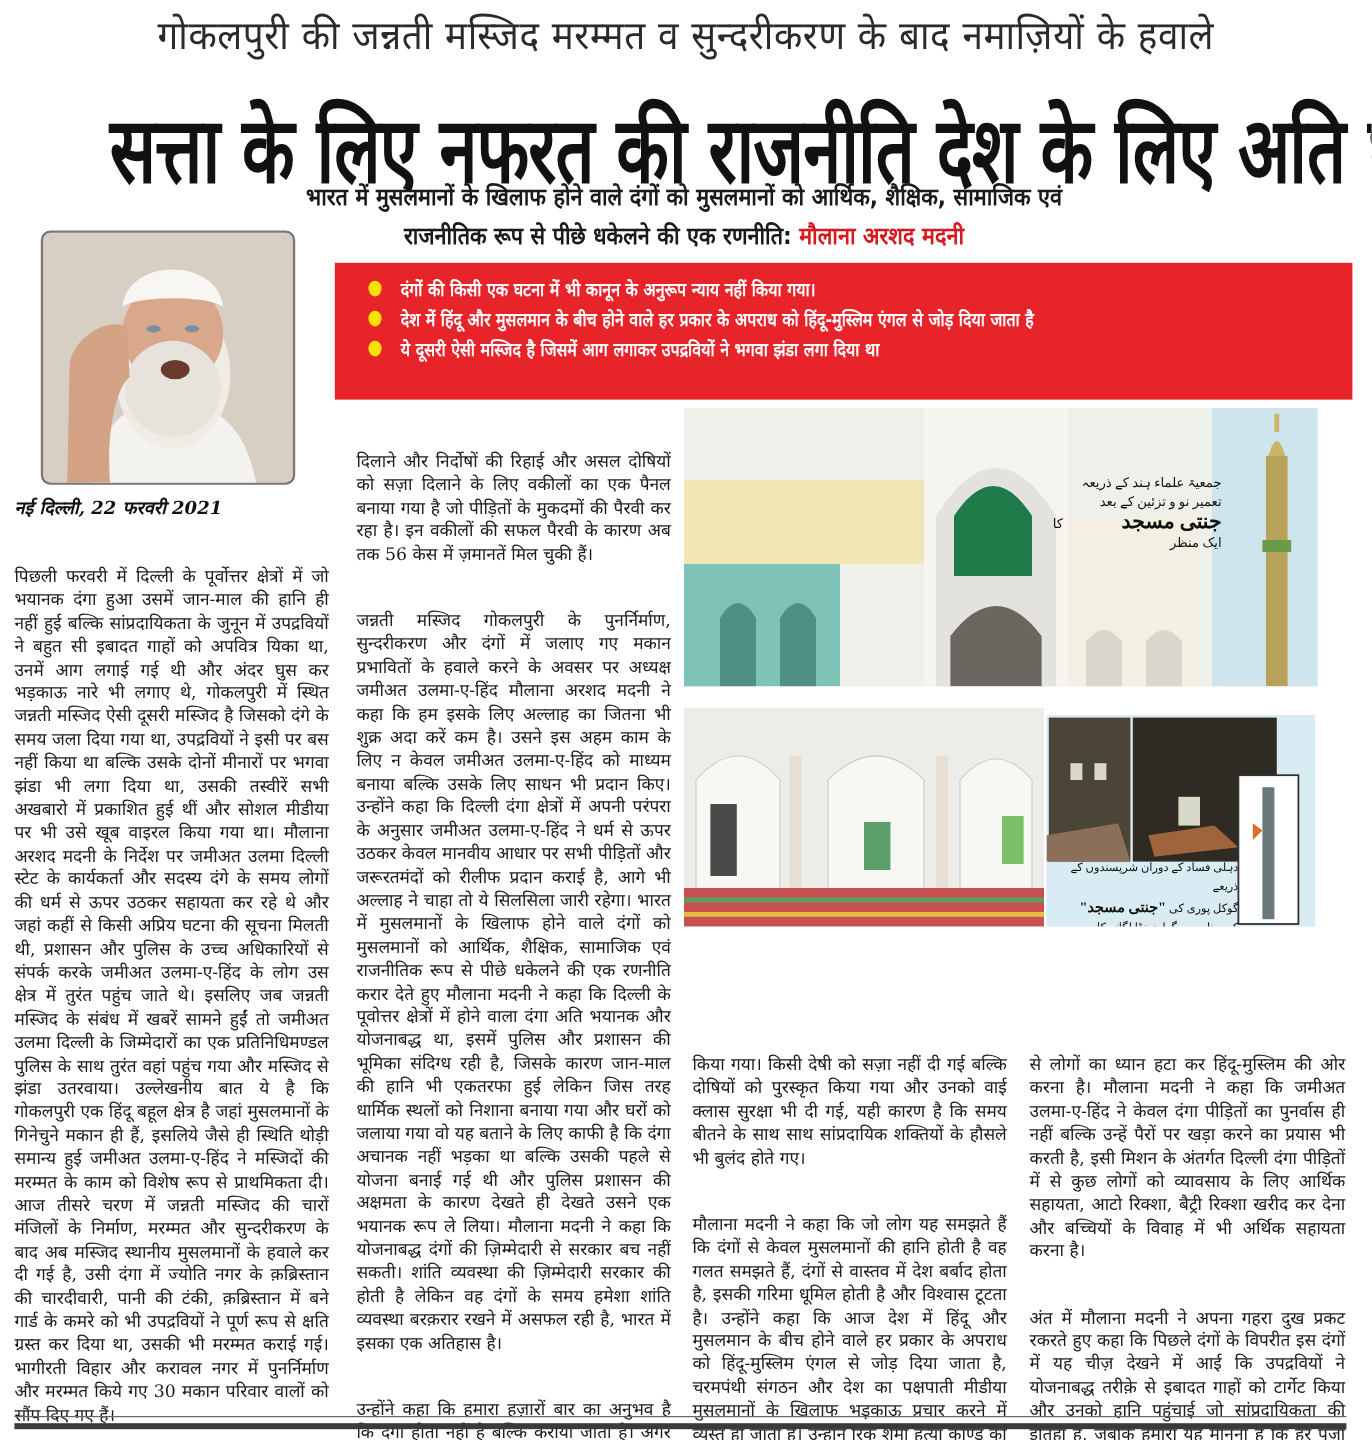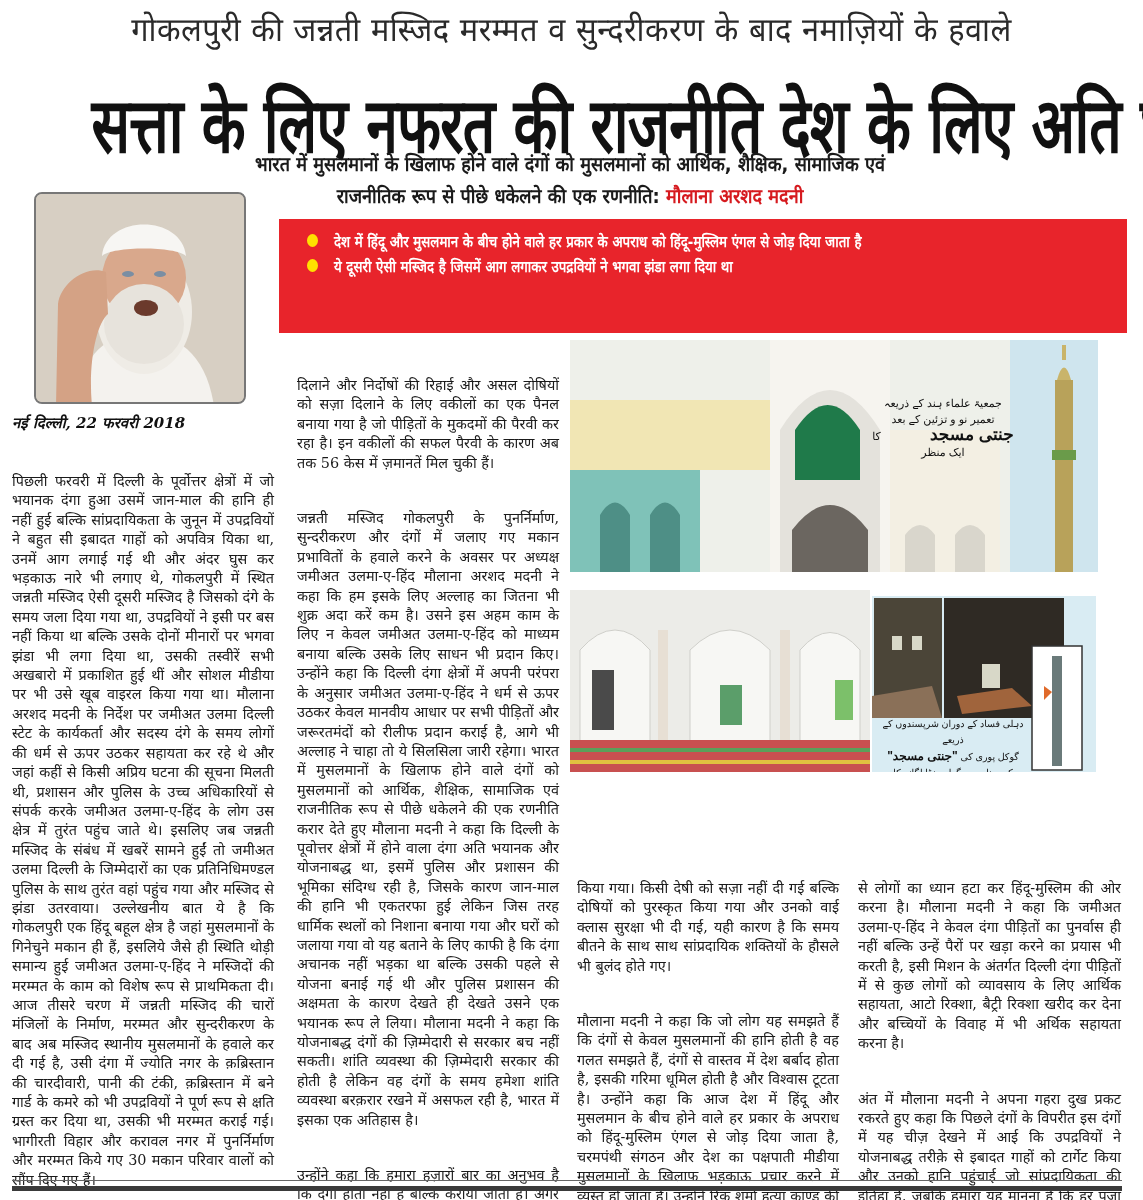--- a/index.html
+++ b/index.html
@@ -63,22 +63,22 @@
   }
   .img-bottom-left {
     position: absolute; left: 570px; top: 590px; width: 300px; height: 182px; overflow: hidden;
     background: linear-gradient(180deg, #eeeeec 0%, #e6e6e3 60%, #c8b6b0 80%, #b65a5a 100%);
   }
   .img-bottom-right {
     position: absolute; left: 872px; top: 596px; width: 224px; height: 176px; overflow: hidden;
     background: #d9ecf3;
   }
   .urdu-cap {
-    position: absolute; direction: rtl; text-align: center; color: #111;
-    font-family: Liberation Sans, sans-serif;
+    position: absolute; direction: rtl; text-align: right; color: #111;
+    font-family: Liberation Serif, serif;
   }
 </style>
 </head>
 <body>
 
 <div class="kicker">गोकलपुरी की जन्नती मस्जिद मरम्मत व सुन्दरीकरण के बाद नमाज़ियों के हवाले</div>
 <div class="headline">सत्ता के लिए नफरत की राजनीति देश के लिए अति घातक</div>
 
 <div class="subhead l1">भारत में मुसलमानों के खिलाफ होने वाले दंगों को मुसलमानों को आर्थिक, शैक्षिक, सामाजिक एवं</div>
 <div class="subhead l2">
@@ -97,29 +97,33 @@
     <ellipse cx="110" cy="114" rx="12" ry="8" fill="#6b3a2c"></ellipse>
     <ellipse cx="92" cy="80" rx="6" ry="3" fill="#7a8ea3"></ellipse>
     <ellipse cx="124" cy="80" rx="6" ry="3" fill="#7a8ea3"></ellipse>
     <path d="M20 212 L22 110 C24 90 50 70 70 78 L72 120 C60 130 52 170 56 212 Z" fill="#d4a285"></path>
   </svg>
 </div>
 
 <div class="red-box">
   <div class="bullet-row">
     <span class="bullet-dot"></span>
+    <span class="bullet-text">दंगों की किसी एक घटना में भी कानून के अनुरूप न्याय नहीं किया गया।</span>
+  </div>
+  <div class="bullet-row">
+    <span class="bullet-dot"></span>
     <span class="bullet-text">देश में हिंदू और मुसलमान के बीच होने वाले हर प्रकार के अपराध को हिंदू-मुस्लिम एंगल से जोड़ दिया जाता है</span>
   </div>
   <div class="bullet-row">
     <span class="bullet-dot"></span>
     <span class="bullet-text">ये दूसरी ऐसी मस्जिद है जिसमें आग लगाकर उपद्रवियों ने भगवा झंडा लगा दिया था</span>
   </div>
 </div>
 
-<div class="dateline">नई दिल्ली, 22 फरवरी 2018</div>
+<div class="dateline">नई दिल्ली, 22 फरवरी 2021</div>
 
 <div class="col col1">
   <p>पिछली फरवरी में दिल्ली के पूर्वोत्तर क्षेत्रों में जो भयानक दंगा हुआ उसमें जान-माल की हानि ही नहीं हुई बल्कि सांप्रदायिकता के जुनून में उपद्रवियों ने बहुत सी इबादत गाहों को अपवित्र यिका था, उनमें आग लगाई गई थी और अंदर घुस कर भड़काऊ नारे भी लगाए थे, गोकलपुरी में स्थित जन्नती मस्जिद ऐसी दूसरी मस्जिद है जिसको दंगे के समय जला दिया गया था, उपद्रवियों ने इसी पर बस नहीं किया था बल्कि उसके दोनों मीनारों पर भगवा झंडा भी लगा दिया था, उसकी तस्वीरें सभी अखबारो में प्रकाशित हुई थीं और सोशल मीडीया पर भी उसे खूब वाइरल किया गया था। मौलाना अरशद मदनी के निर्देश पर जमीअत उलमा दिल्ली स्टेट के कार्यकर्ता और सदस्य दंगे के समय लोगों की धर्म से ऊपर उठकर सहायता कर रहे थे और जहां कहीं से किसी अप्रिय घटना की सूचना मिलती थी, प्रशासन और पुलिस के उच्च अधिकारियों से संपर्क करके जमीअत उलमा-ए-हिंद के लोग उस क्षेत्र में तुरंत पहुंच जाते थे। इसलिए जब जन्नती मस्जिद के संबंध में खबरें सामने हुईं तो जमीअत उलमा दिल्ली के जिम्मेदारों का एक प्रतिनिधिमण्डल पुलिस के साथ तुरंत वहां पहुंच गया और मस्जिद से झंडा उतरवाया। उल्लेखनीय बात ये है कि गोकलपुरी एक हिंदू बहूल क्षेत्र है जहां मुसलमानों के गिनेचुने मकान ही हैं, इसलिये जैसे ही स्थिति थोड़ी समान्य हुई जमीअत उलमा-ए-हिंद ने मस्जिदों की मरम्मत के काम को विशेष रूप से प्राथमिकता दी। आज तीसरे चरण में जन्नती मस्जिद की चारों मंजिलों के निर्माण, मरम्मत और सुन्दरीकरण के बाद अब मस्जिद स्थानीय मुसलमानों के हवाले कर दी गई है, उसी दंगा में ज्योति नगर के क़ब्रिस्तान की चारदीवारी, पानी की टंकी, क़ब्रिस्तान में बने गार्ड के कमरे को भी उपद्रवियों ने पूर्ण रूप से क्षति ग्रस्त कर दिया था, उसकी भी मरम्मत कराई गई। भागीरती विहार और करावल नगर में पुनर्निर्माण और मरम्मत किये गए 30 मकान परिवार वालों को सौंप दिए गए हैं।</p>
   <p>स्पष्ट रहे कि पहले चरण में 55 मकान, 2 मस्जिदें, दूसरे चरण में 45 मकान और एक मस्जिद, अब तक जमीअत उलमा-ए-हिंद दिल्ली दंगे में तबाह जुए 130 मकानों को निर्मित एवं सुन्दरीकरण करके दंगा प्रभावितों के हवाले कर चुकी है और पीड़ितों को न्याय</p>
 </div>
 
 <div class="col col2">
   <p>दिलाने और निर्दोषों की रिहाई और असल दोषियों को सज़ा दिलाने के लिए वकीलों का एक पैनल बनाया गया है जो पीड़ितों के मुकदमों की पैरवी कर रहा है। इन वकीलों की सफल पैरवी के कारण अब तक 56 केस में ज़मानतें मिल चुकी हैं।</p>
   <p>जन्नती मस्जिद गोकलपुरी के पुनर्निर्माण, सुन्दरीकरण और दंगों में जलाए गए मकान प्रभावितों के हवाले करने के अवसर पर अध्यक्ष जमीअत उलमा-ए-हिंद मौलाना अरशद मदनी ने कहा कि हम इसके लिए अल्लाह का जितना भी शुक्र अदा करें कम है। उसने इस अहम काम के लिए न केवल जमीअत उलमा-ए-हिंद को माध्यम बनाया बल्कि उसके लिए साधन भी प्रदान किए। उन्होंने कहा कि दिल्ली दंगा क्षेत्रों में अपनी परंपरा के अनुसार जमीअत उलमा-ए-हिंद ने धर्म से ऊपर उठकर केवल मानवीय आधार पर सभी पीड़ितों और जरूरतमंदों को रीलीफ प्रदान कराई है, आगे भी अल्लाह ने चाहा तो ये सिलसिला जारी रहेगा। भारत में मुसलमानों के खिलाफ होने वाले दंगों को मुसलमानों को आर्थिक, शैक्षिक, सामाजिक एवं राजनीतिक रूप से पीछे धकेलने की एक रणनीति करार देते हुए मौलाना मदनी ने कहा कि दिल्ली के पूवोत्तर क्षेत्रों में होने वाला दंगा अति भयानक और योजनाबद्ध था, इसमें पुलिस और प्रशासन की भूमिका संदिग्ध रही है, जिसके कारण जान-माल की हानि भी एकतरफा हुई लेकिन जिस तरह धार्मिक स्थलों को निशाना बनाया गया और घरों को जलाया गया वो यह बताने के लिए काफी है कि दंगा अचानक नहीं भड़का था बल्कि उसकी पहले से योजना बनाई गई थी और पुलिस प्रशासन की अक्षमता के कारण देखते ही देखते उसने एक भयानक रूप ले लिया। मौलाना मदनी ने कहा कि योजनाबद्ध दंगों की ज़िम्मेदारी से सरकार बच नहीं सकती। शांति व्यवस्था की ज़िम्मेदारी सरकार की होती है लेकिन वह दंगों के समय हमेशा शांति व्यवस्था बरक़रार रखने में असफल रही है, भारत में इसका एक अतिहास है।</p>
   <p>उन्होंने कहा कि हमारा हज़ारों बार का अनुभव है कि दंगा होता नहीं है बल्कि कराया जाता है। अगर प्रशासन न चाहे तो भारत में कहीं भी दंगा नहीं हो सकता। उन्होंने कहा कि कभी कभी तो पुलिस ऐक्शन होता है और दिल्ली दंगों में भी पुलिस की यही भूमिका रही है। सभी सरकारों में एक चीज़ जो समान नज़र आती है वह यह है कि हमला भी मुसलमानों पर होता है और मुसलमान ही मारे भी जाते हैं, उन्ही के मकानों और दूकानों को जलाया जाता है, फिर उन्ही पर गंभीर धाराएं लगाकर गिरफ्तार भी किया जाता है। दुखद पहलू यह है कि दंगों की किसी एक घटना में भी कानून के अनुरूप न्याय नहीं</p>

